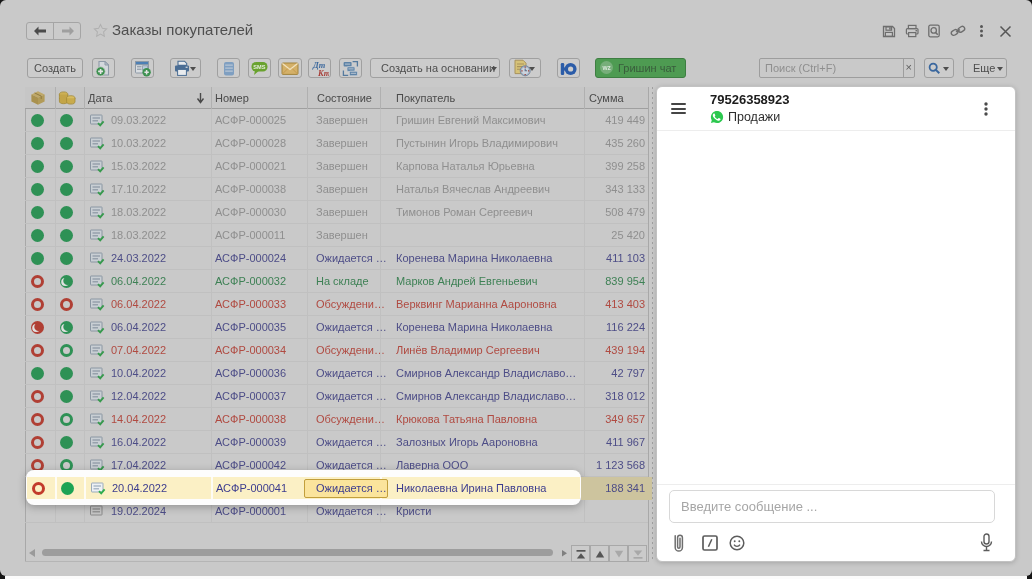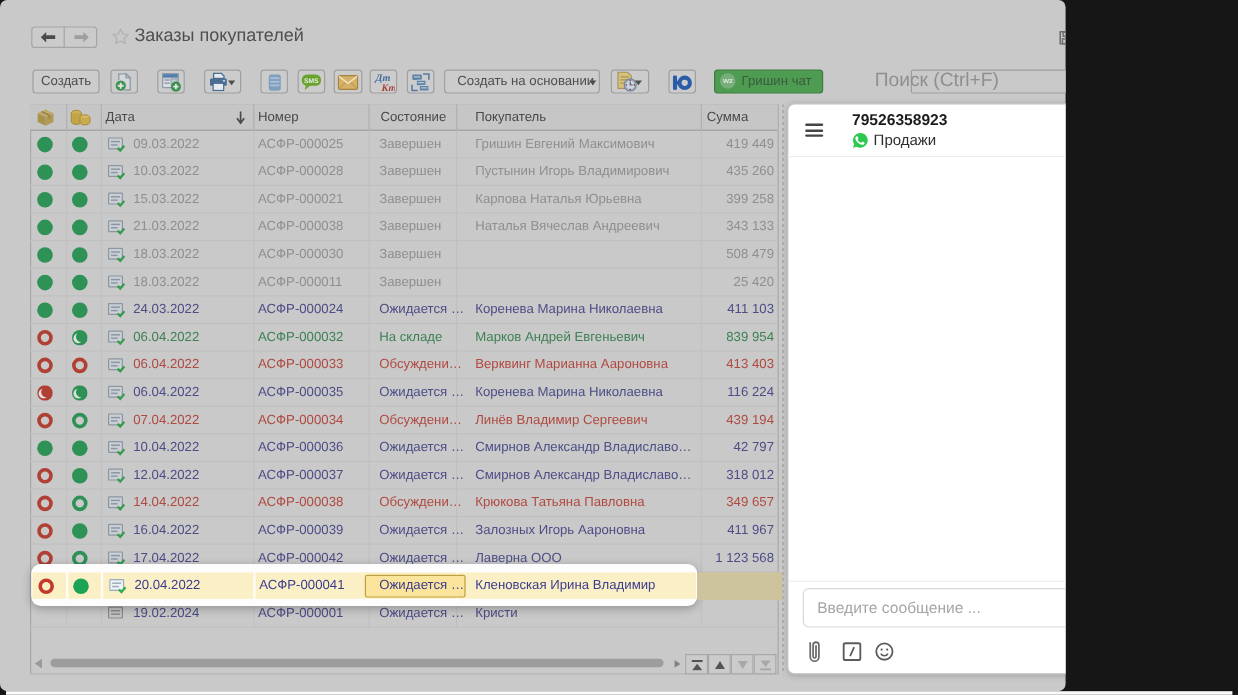--- a/index.html
+++ b/index.html
@@ -1,17 +1,17 @@
 <!DOCTYPE html>
 <html><head><meta charset="utf-8">
 <style>
 * { margin:0; padding:0; box-sizing:border-box; }
 html,body { width:1032px; height:579px; overflow:hidden; background:#161616; font-family:"Liberation Sans", sans-serif; }
 .abs { position:absolute; }
-#win { position:absolute; left:0; top:0; width:888px; height:576px; background:#c9c9c9; border-radius:6px; overflow:hidden; }
+#win { position:absolute; left:0; top:0; width:1032px; height:576px; background:#c9c9c9; border-radius:6px; overflow:hidden; }
 #strip { position:absolute; left:5px; right:5px; top:576px; height:3px; background:#fbfbfb; }
 .btn { position:absolute; top:58px; height:20px; background:#cccccc; border:1px solid #a0a0a0; border-radius:3px; text-align:center; }
 .btn.txt { font-size:11px; color:#4e4e4e; line-height:18px; }
 .car { position:absolute; top:8px; width:0; height:0; border-left:3.5px solid transparent; border-right:3.5px solid transparent; border-top:4px solid #4e4e4e; }
 .row { position:absolute; left:25px; width:623px; height:23px; border-bottom:1px solid #c0c0c0; }
 .ct { position:absolute; top:0; line-height:22px; font-size:11px; white-space:nowrap; }
 .ct.sum { right:3px; text-align:right; }
 .st { position:absolute; border-radius:50%; }
 .vsep { position:absolute; top:109px; height:414px; width:1px; background:#c0c0c0; }
 .vsep2 { position:absolute; top:0; height:22px; width:1.5px; background:rgba(255,255,255,.8); }
@@ -145,21 +145,21 @@
           <circle cx="11.6" cy="8" r="6"></circle>
         </g>
         <circle cx="11.6" cy="8" r="2.6" fill="#cdcdcd"></circle>
       </svg></div>
 <div class="btn" style="left:595px;width:91px;background:#4e9b52;border-color:#3e7e42"></div>
 <div class="abs" style="left:600px;top:61px;width:13px;height:13px;border-radius:50%;background:#77ae7a"></div>
 <span class="abs" style="left:602.5px;top:63.5px;font-size:6.5px;color:#d9e7da;font-weight:bold">wz</span>
 <span class="abs" style="left:618px;top:58px;line-height:20px;font-size:11px;color:#395c3c">Гришин чат</span>
 
 <div class="abs" style="left:759px;top:58px;width:156px;height:20px;background:#c9c9c9;border:1px solid #9d9d9d;border-radius:2px"></div>
-<span class="abs" style="left:729px;top:58px;line-height:20px;font-size:16px;color:#8f8f8f">Поиск (Ctrl+F)</span>
+<span class="abs" style="left:765px;top:58px;line-height:20px;font-size:11px;color:#8f8f8f">Поиск (Ctrl+F)</span>
 <div class="abs" style="left:903px;top:58px;width:1px;height:20px;background:#9d9d9d"></div>
 <span class="abs" style="left:905.5px;top:58px;line-height:19px;font-size:11px;color:#5d5d5d">×</span>
 <div class="btn" style="left:924px;width:30px">
       <svg class="abs" style="left:3px;top:3px" width="13" height="13" viewBox="0 0 13 13">
         <circle cx="5.2" cy="5.2" r="3.6" fill="none" stroke="#3a679e" stroke-width="1.8"></circle>
         <path d="M7.9 7.9 L11.3 11.3" stroke="#3a679e" stroke-width="2"></path>
       </svg>
       <span class="car" style="right:4px"></span>
     </div>
 <div class="btn txt" style="left:963px;width:44px;text-align:left;padding-left:9px">Еще<span class="car" style="right:3px"></span></div>
@@ -255,38 +255,39 @@
     </div>
 <div class="row" style="top:178px">
       <i class="st" style="left:6.0px;top:5.0px;width:13px;height:13px;background:#2e9155"></i>
       <i class="st" style="left:35.0px;top:5.0px;width:13px;height:13px;background:#2e9155"></i>
       <svg class="abs" style="left:65px;top:5px" width="15" height="14" viewBox="0 0 15 14">
         <rect x="0.5" y="1" width="11.5" height="9" rx="0.5" fill="#c9cfd4" stroke="#8a96a2"></rect>
         <rect x="2.5" y="3.4" width="7.5" height="1.2" fill="#8a96a2"></rect>
         <rect x="2.5" y="6.2" width="5.5" height="1.2" fill="#8a96a2"></rect>
         <path d="M8 9.2 L10.2 11.4 L13.6 7.4" fill="none" stroke="#379a4d" stroke-width="1.9"></path>
       </svg>
-      <span class="ct" style="left:86px;color:#8f8f8f">21.03.2022</span>
+      <span class="ct" style="left:86px;color:#8f8f8f">17.10.2022</span>
       <span class="ct" style="left:190px;color:#8f8f8f">АСФР-000038</span>
       <span class="ct" style="left:291px;color:#8f8f8f">Завершен</span>
       <span class="ct" style="left:371px;color:#8f8f8f">Наталья Вячеслав Андреевич</span>
       <span class="ct sum" style="color:#8f8f8f">343 133</span>
     </div>
 <div class="row" style="top:201px">
       <i class="st" style="left:6.0px;top:5.0px;width:13px;height:13px;background:#2e9155"></i>
       <i class="st" style="left:35.0px;top:5.0px;width:13px;height:13px;background:#2e9155"></i>
       <svg class="abs" style="left:65px;top:5px" width="15" height="14" viewBox="0 0 15 14">
         <rect x="0.5" y="1" width="11.5" height="9" rx="0.5" fill="#c9cfd4" stroke="#8a96a2"></rect>
         <rect x="2.5" y="3.4" width="7.5" height="1.2" fill="#8a96a2"></rect>
         <rect x="2.5" y="6.2" width="5.5" height="1.2" fill="#8a96a2"></rect>
         <path d="M8 9.2 L10.2 11.4 L13.6 7.4" fill="none" stroke="#379a4d" stroke-width="1.9"></path>
       </svg>
       <span class="ct" style="left:86px;color:#8f8f8f">18.03.2022</span>
       <span class="ct" style="left:190px;color:#8f8f8f">АСФР-000030</span>
       <span class="ct" style="left:291px;color:#8f8f8f">Завершен</span>
+      <span class="ct" style="left:371px;color:#8f8f8f">Тимонов Роман Сергеевич</span>
       <span class="ct sum" style="color:#8f8f8f">508 479</span>
     </div>
 <div class="row" style="top:224px">
       <i class="st" style="left:6.0px;top:5.0px;width:13px;height:13px;background:#2e9155"></i>
       <i class="st" style="left:35.0px;top:5.0px;width:13px;height:13px;background:#2e9155"></i>
       <svg class="abs" style="left:65px;top:5px" width="15" height="14" viewBox="0 0 15 14">
         <rect x="0.5" y="1" width="11.5" height="9" rx="0.5" fill="#c9cfd4" stroke="#8a96a2"></rect>
         <rect x="2.5" y="3.4" width="7.5" height="1.2" fill="#8a96a2"></rect>
         <rect x="2.5" y="6.2" width="5.5" height="1.2" fill="#8a96a2"></rect>
         <path d="M8 9.2 L10.2 11.4 L13.6 7.4" fill="none" stroke="#379a4d" stroke-width="1.9"></path>
@@ -483,21 +484,21 @@
       <svg class="abs" style="left:64px;top:5px" width="15" height="14" viewBox="0 0 15 14">
         <rect x="0.5" y="1" width="11.5" height="9" rx="0.5" fill="#eef1f4" stroke="#9aabbc"></rect>
         <rect x="2.5" y="3.4" width="7.5" height="1.2" fill="#9aabbc"></rect>
         <rect x="2.5" y="6.2" width="5.5" height="1.2" fill="#9aabbc"></rect>
         <path d="M8 9.2 L10.2 11.4 L13.6 7.4" fill="none" stroke="#2fae4e" stroke-width="1.9"></path>
       </svg>
       <span class="ct" style="left:85px;color:#3c3c8e">20.04.2022</span>
       <span class="ct" style="left:189px;color:#3c3c8e">АСФР-000041</span>
       <div class="abs" style="left:277px;top:1.5px;width:84px;height:19px;background:#fbe49c;border:1px solid #c29f3c;border-radius:2px"></div>
       <span class="ct" style="left:289px;color:#3c3c8e">Ожидается …</span>
-      <span class="ct" style="left:369px;color:#3c3c8e">Кленовская Ирина Владимир</span>
+      <span class="ct" style="left:369px;color:#3c3c8e">Николаевна Ирина Павловна</span>
 </div>
 
 <svg class="abs" style="left:29px;top:549px" width="6" height="8" viewBox="0 0 6 8">
       <path d="M6 0 L0 4 L6 8 z" fill="#9a9a9a"></path>
     </svg>
 <div class="abs" style="left:42px;top:549px;width:511px;height:7px;background:#9d9d9d;border-radius:3.5px"></div>
 <svg class="abs" style="left:561.5px;top:550px" width="5" height="6.5" viewBox="0 0 5 6.5">
       <path d="M0 0 L5 3.25 L0 6.5 z" fill="#808080"></path>
     </svg>
 <div class="nbtn" style="left:571px">

